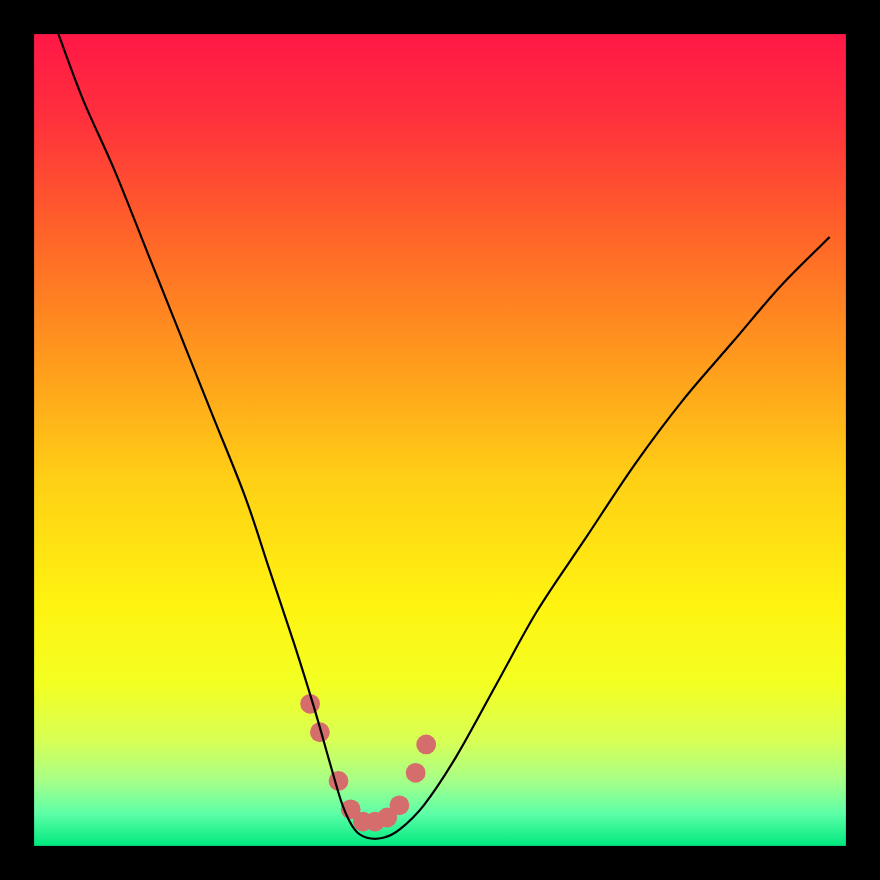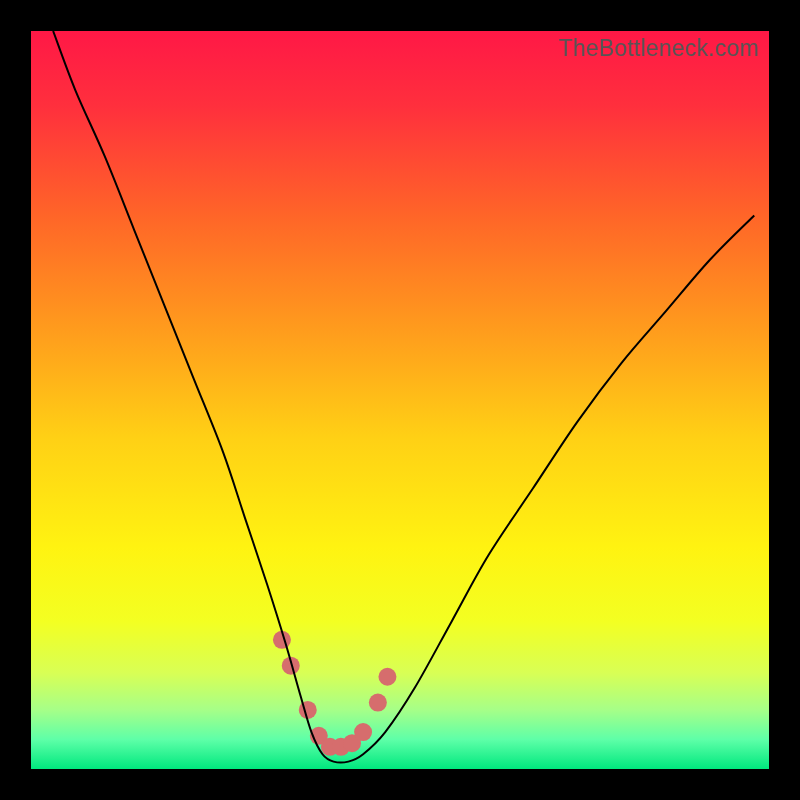--- a/index.html
+++ b/index.html
@@ -79,15 +79,14 @@
           <circle cx="298.89000000000004" cy="715.86" r="9" fill="#d66d6d"></circle>
           <circle cx="309.96" cy="715.86" r="9" fill="#d66d6d"></circle>
           <circle cx="321.03" cy="712.17" r="9" fill="#d66d6d"></circle>
           <circle cx="332.1" cy="701.1" r="9" fill="#d66d6d"></circle>
           <circle cx="346.85999999999996" cy="671.58" r="9" fill="#d66d6d"></circle>
           <circle cx="356.454" cy="645.75" r="9" fill="#d66d6d"></circle>
         </g>
       <path id="curvePath" fill="none" stroke="#000000" stroke-width="2" d="M 22.14 0 C 25.830000000000002 9.839999999999995, 35.67 38.12999999999995, 44.28 59.039999999999964 C 52.89 79.94999999999997, 63.959999999999994 102.09000000000003, 73.8 125.46000000000004 C 83.64 148.83000000000004, 93.48 174.66, 103.32000000000001 199.26 C 113.16000000000001 223.85999999999999, 123 248.46, 132.84 273.06 C 142.68 297.65999999999997, 152.52 322.25999999999993, 162.36 346.85999999999996 C 172.20000000000002 371.46, 183.27 397.29, 191.88 420.66 C 200.48999999999998 444.03000000000003, 206.64 464.94, 214.01999999999998 487.08 C 221.39999999999998 509.21999999999997, 229.39499999999998 532.59, 236.16 553.5 C 242.925 574.41, 249.075 594.0899999999999, 254.60999999999999 612.54 C 260.145 630.99, 265.065 649.44, 269.37 664.2 C 273.675 678.96, 276.75 691.26, 280.44 701.1 C 284.13 710.94, 287.82 718.32, 291.51 723.24 C 295.2 728.16, 298.275 729.39, 302.58 730.62 C 306.885 731.85, 312.41999999999996 731.85, 317.34 730.62 C 322.26 729.39, 325.95000000000005 728.16, 332.1 723.24 C 338.25 718.32, 345.63 712.1700000000001, 354.24 701.1 C 362.85 690.03, 372.69 675.27, 383.76 656.8199999999999 C 394.83 638.3699999999999, 408.35999999999996 612.54, 420.65999999999997 590.4 C 432.96 568.26, 444.03 546.12, 457.56 523.98 C 471.09000000000003 501.84000000000003, 487.08000000000004 479.7, 501.84000000000003 457.56 C 516.6 435.42, 531.36 412.05000000000007, 546.12 391.14000000000004 C 560.88 370.23, 575.64 350.54999999999995, 590.4 332.09999999999997 C 605.16 313.65, 619.92 297.65999999999997, 634.68 280.44 C 649.4399999999999 263.22, 664.2 244.77000000000004, 678.96 228.78000000000003 C 693.72 212.79000000000002, 715.86 191.88, 723.24 184.5"></path>
     </svg>
 
-    <div class="watermark">TheBottleneck.com</div>
   </div>
 </div>
 
 </body></html>

